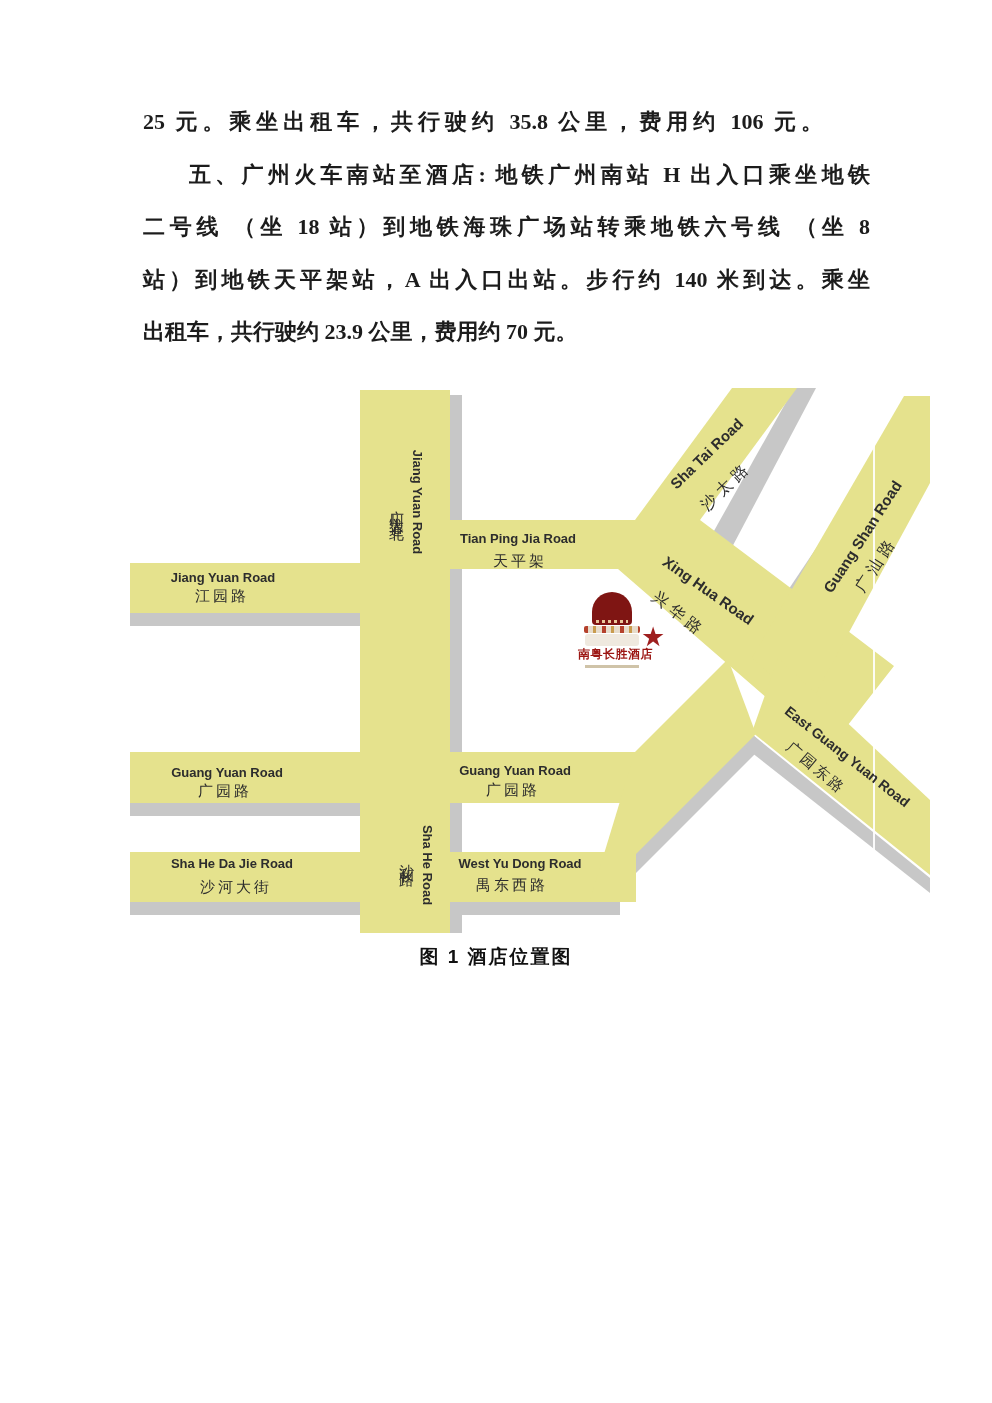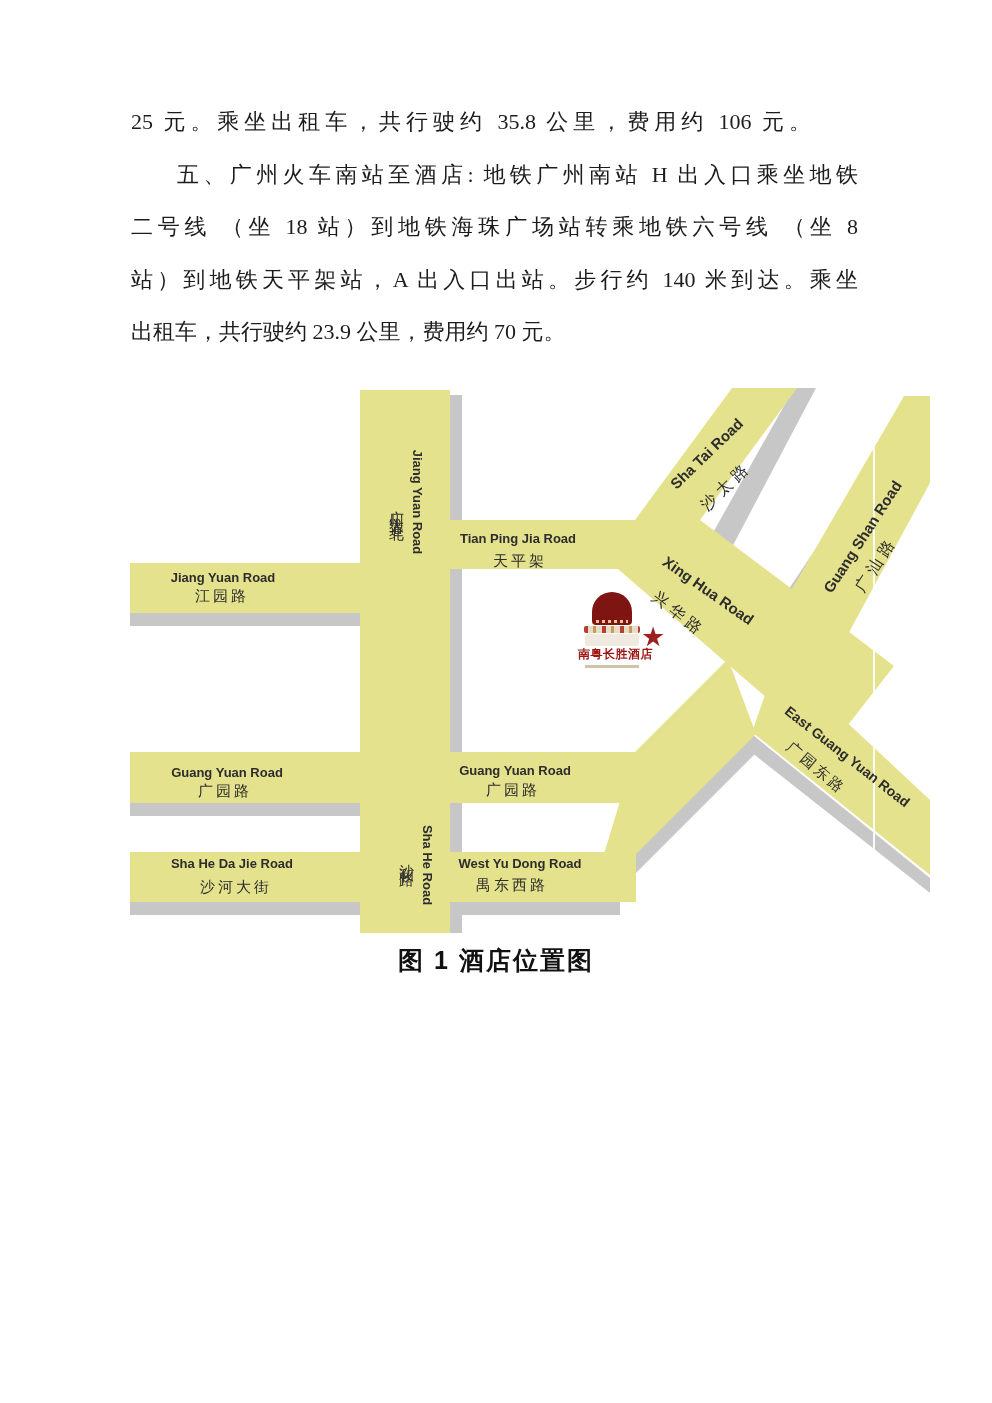--- a/index.html
+++ b/index.html
@@ -1,20 +1,20 @@
 <!DOCTYPE html>
 <html><head>
 <meta charset="utf-8">
 <style>
   html,body{margin:0;padding:0;background:#ffffff;}
   .page{position:relative;width:992px;height:1403px;background:#ffffff;overflow:hidden;
         font-family:"Liberation Serif",serif;}
   
-  .doc-text{position:absolute;left:131px;top:96px;width:740px;color:#1c1c1c;
-            font-size:22px;line-height:52.5px;}
+  .doc-text{position:absolute;left:143px;top:96px;width:740px;color:#1c1c1c;
+            font-size:22px;line-height:52.5px;font-weight:bold;}
   .doc-line{white-space:nowrap;}
   .doc-line.j{white-space:normal;text-align:justify;text-align-last:justify;width:680px;}
   .doc-line.j2{white-space:normal;text-align:justify;text-align-last:justify;width:681px;margin-left:46px;}
   .doc-line.j3{white-space:normal;text-align:justify;text-align-last:justify;width:727px;}
   
   .map{position:absolute;left:130px;top:388px;width:800px;height:545px;}
   .map svg{position:absolute;left:0;top:0;}
   .map-label{position:absolute;transform:translate(-50%,-50%) rotate(var(--r,0deg));
              font-family:"Liberation Sans",sans-serif;color:#2d2d2d;white-space:nowrap;
              text-align:center;line-height:1.1;}
@@ -36,21 +36,21 @@
         background:repeating-linear-gradient(90deg,#b5412c 0 4px,#e7dccb 4px 9px,#c99c4e 9px 12px,#e7dccb 12px 18px);
         border-radius:2px;}
   .sketch{width:54px;height:12px;margin:1px auto 0;background:#efe9df;border-radius:3px;}
   .hotel-name{font-family:"Liberation Sans",sans-serif;font-size:12px;font-weight:bold;
         color:#9c1714;letter-spacing:0.5px;white-space:nowrap;}
   .hotel-sub{width:54px;height:3px;margin:2px auto 0;background:#cfc3a8;}
   .star{position:absolute;left:523px;top:248px;transform:translate(-50%,-50%);
         color:#9e1f1f;font-size:27px;font-family:"DejaVu Sans",sans-serif;line-height:1;}
   
   .caption{position:absolute;left:0;top:944px;width:992px;text-align:center;
-           font-family:"Liberation Sans",sans-serif;font-size:25px;font-weight:bold;
+           font-family:"Liberation Sans",sans-serif;font-size:19px;font-weight:bold;
            color:#111;letter-spacing:2px;}
 </style>
 </head>
 <body>
 
 <div class="page">
 
   <div class="doc-text">
     <div class="doc-line j">25 元。乘坐出租车，共行驶约 35.8 公里，费用约 106 元。</div>
     <div class="doc-line j2">五、广州火车南站至酒店: 地铁广州南站 H 出入口乘坐地铁</div>

